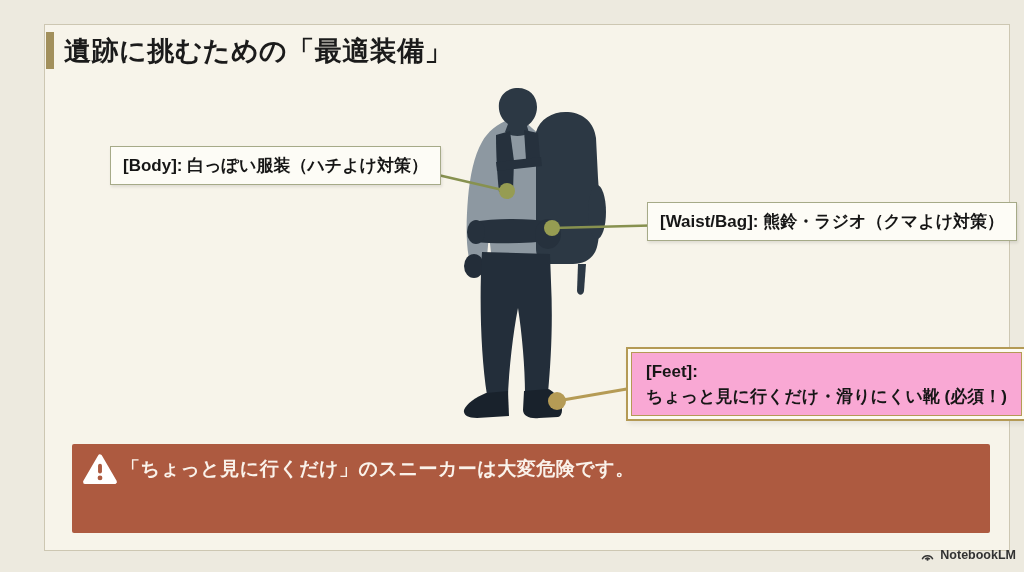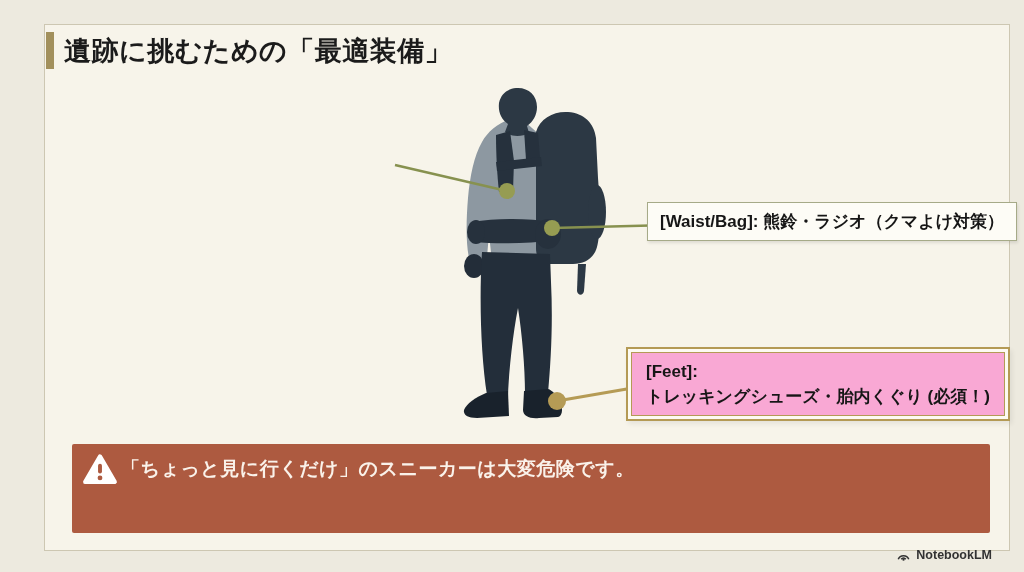--- a/index.html
+++ b/index.html
@@ -18,21 +18,21 @@
   .callout-body{left:65px;top:121px;}
   .callout-waist{left:602px;top:177px;}
   .callout-feet{left:586px;top:327px;background:#f9a8d4;border:1px solid #b49a55;
            box-shadow:0 0 0 3px #fdfbf2,0 0 0 5px #b49a55,2px 3px 5px 5px rgba(0,0,0,.07);
            line-height:25px;padding:6px 14px;}
   .warning{position:absolute;z-index:3;left:27px;top:419px;width:918px;height:89px;
            background:#ad5a40;border-radius:2px;color:#faf2ea;box-sizing:border-box;}
   .warn-top{display:flex;align-items:center;gap:3px;padding:9px 0 2px 10px;}
   .warn-heading{font-size:19px;font-weight:700;letter-spacing:.5px;white-space:nowrap;}
   .warn-bullets{margin-left:35px;font-size:15px;font-weight:600;line-height:21px;white-space:nowrap;}
-  .watermark{position:absolute;right:32px;top:548px;display:flex;align-items:center;gap:5px;
+  .watermark{position:absolute;right:8px;top:548px;display:flex;align-items:center;gap:5px;
              color:#323232;font-size:12.5px;font-weight:700;z-index:4;}
 </style>
 </head>
 <body>
 
 <div class="stage">
   <div class="panel">
 
     <div class="title-row">
       <div class="title-marker"></div>
@@ -65,28 +65,31 @@
 
     <svg class="overlay" viewBox="0 0 964 525">
       <line x1="350" y1="140" x2="462" y2="166" stroke="#87914f" stroke-width="2.5"></line>
       <line x1="507" y1="203" x2="625" y2="200" stroke="#87914f" stroke-width="2.5"></line>
       <line x1="512" y1="376" x2="605" y2="360" stroke="#b59b55" stroke-width="3"></line>
       <circle cx="462" cy="166" r="8" fill="#969c52"></circle>
       <circle cx="507" cy="203" r="8" fill="#969c52"></circle>
       <circle cx="512" cy="376" r="9" fill="#b59b55"></circle>
     </svg>
 
+    <div class="callout callout-body">
+      <span>[Body]: 白っぽい服装（ハチよけ対策）</span>
+    </div>
 
     <div class="callout callout-waist">
       <span>[Waist/Bag]: 熊鈴・ラジオ（クマよけ対策）</span>
     </div>
 
     <div class="callout callout-feet">
       <div>[Feet]:</div>
-      <div>トレッキングシューズ・胎内くぐり (必須！)</div>
+      <div>ちょっと見に行くだけ・滑りにくい靴 (必須！)</div>
     </div>
 
     <div class="warning">
       <div class="warn-top">
         <svg width="36" height="32" viewBox="0 0 40 36">
           <path d="M20 4 L36.5 32.5 L3.5 32.5 Z" fill="#ffffff" stroke="#ffffff" stroke-width="5" stroke-linejoin="round"></path>
           <rect x="17.8" y="12" width="4.4" height="11" rx="2.2" fill="#ad5a40"></rect>
           <circle cx="20" cy="28" r="2.7" fill="#ad5a40"></circle>
         </svg>
         <div class="warn-heading">「ちょっと見に行くだけ」のスニーカーは大変危険です。</div>

